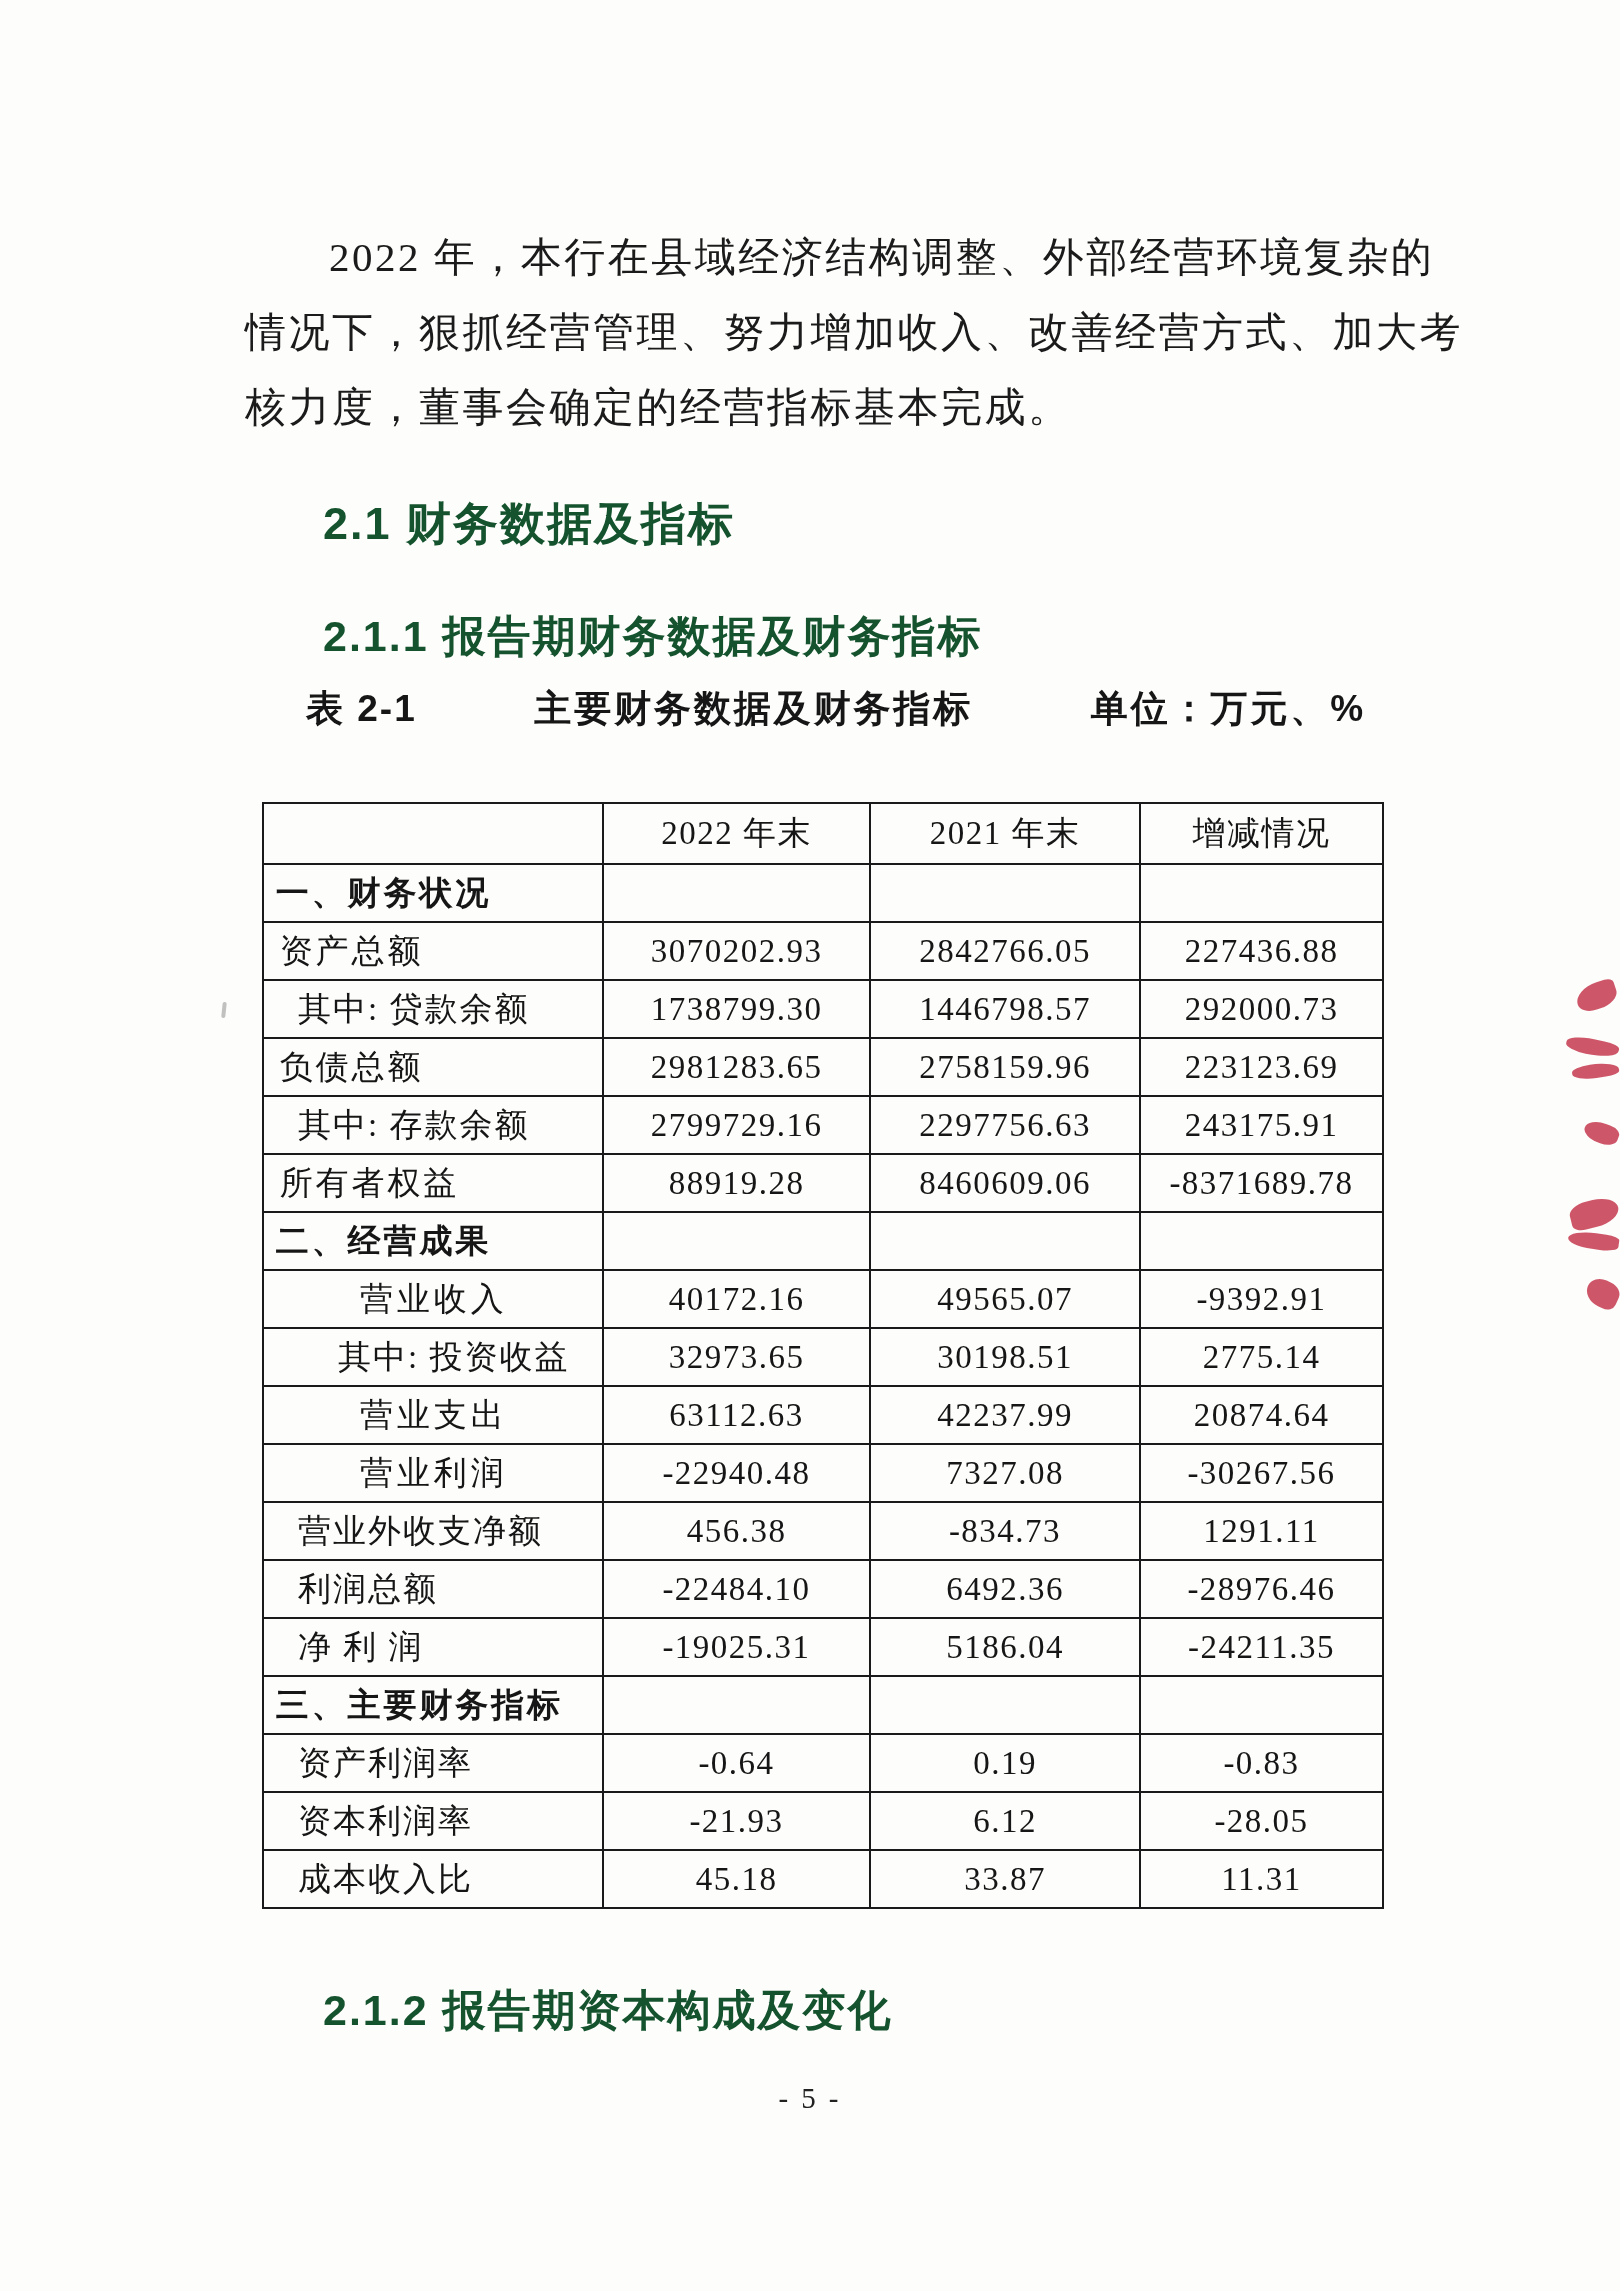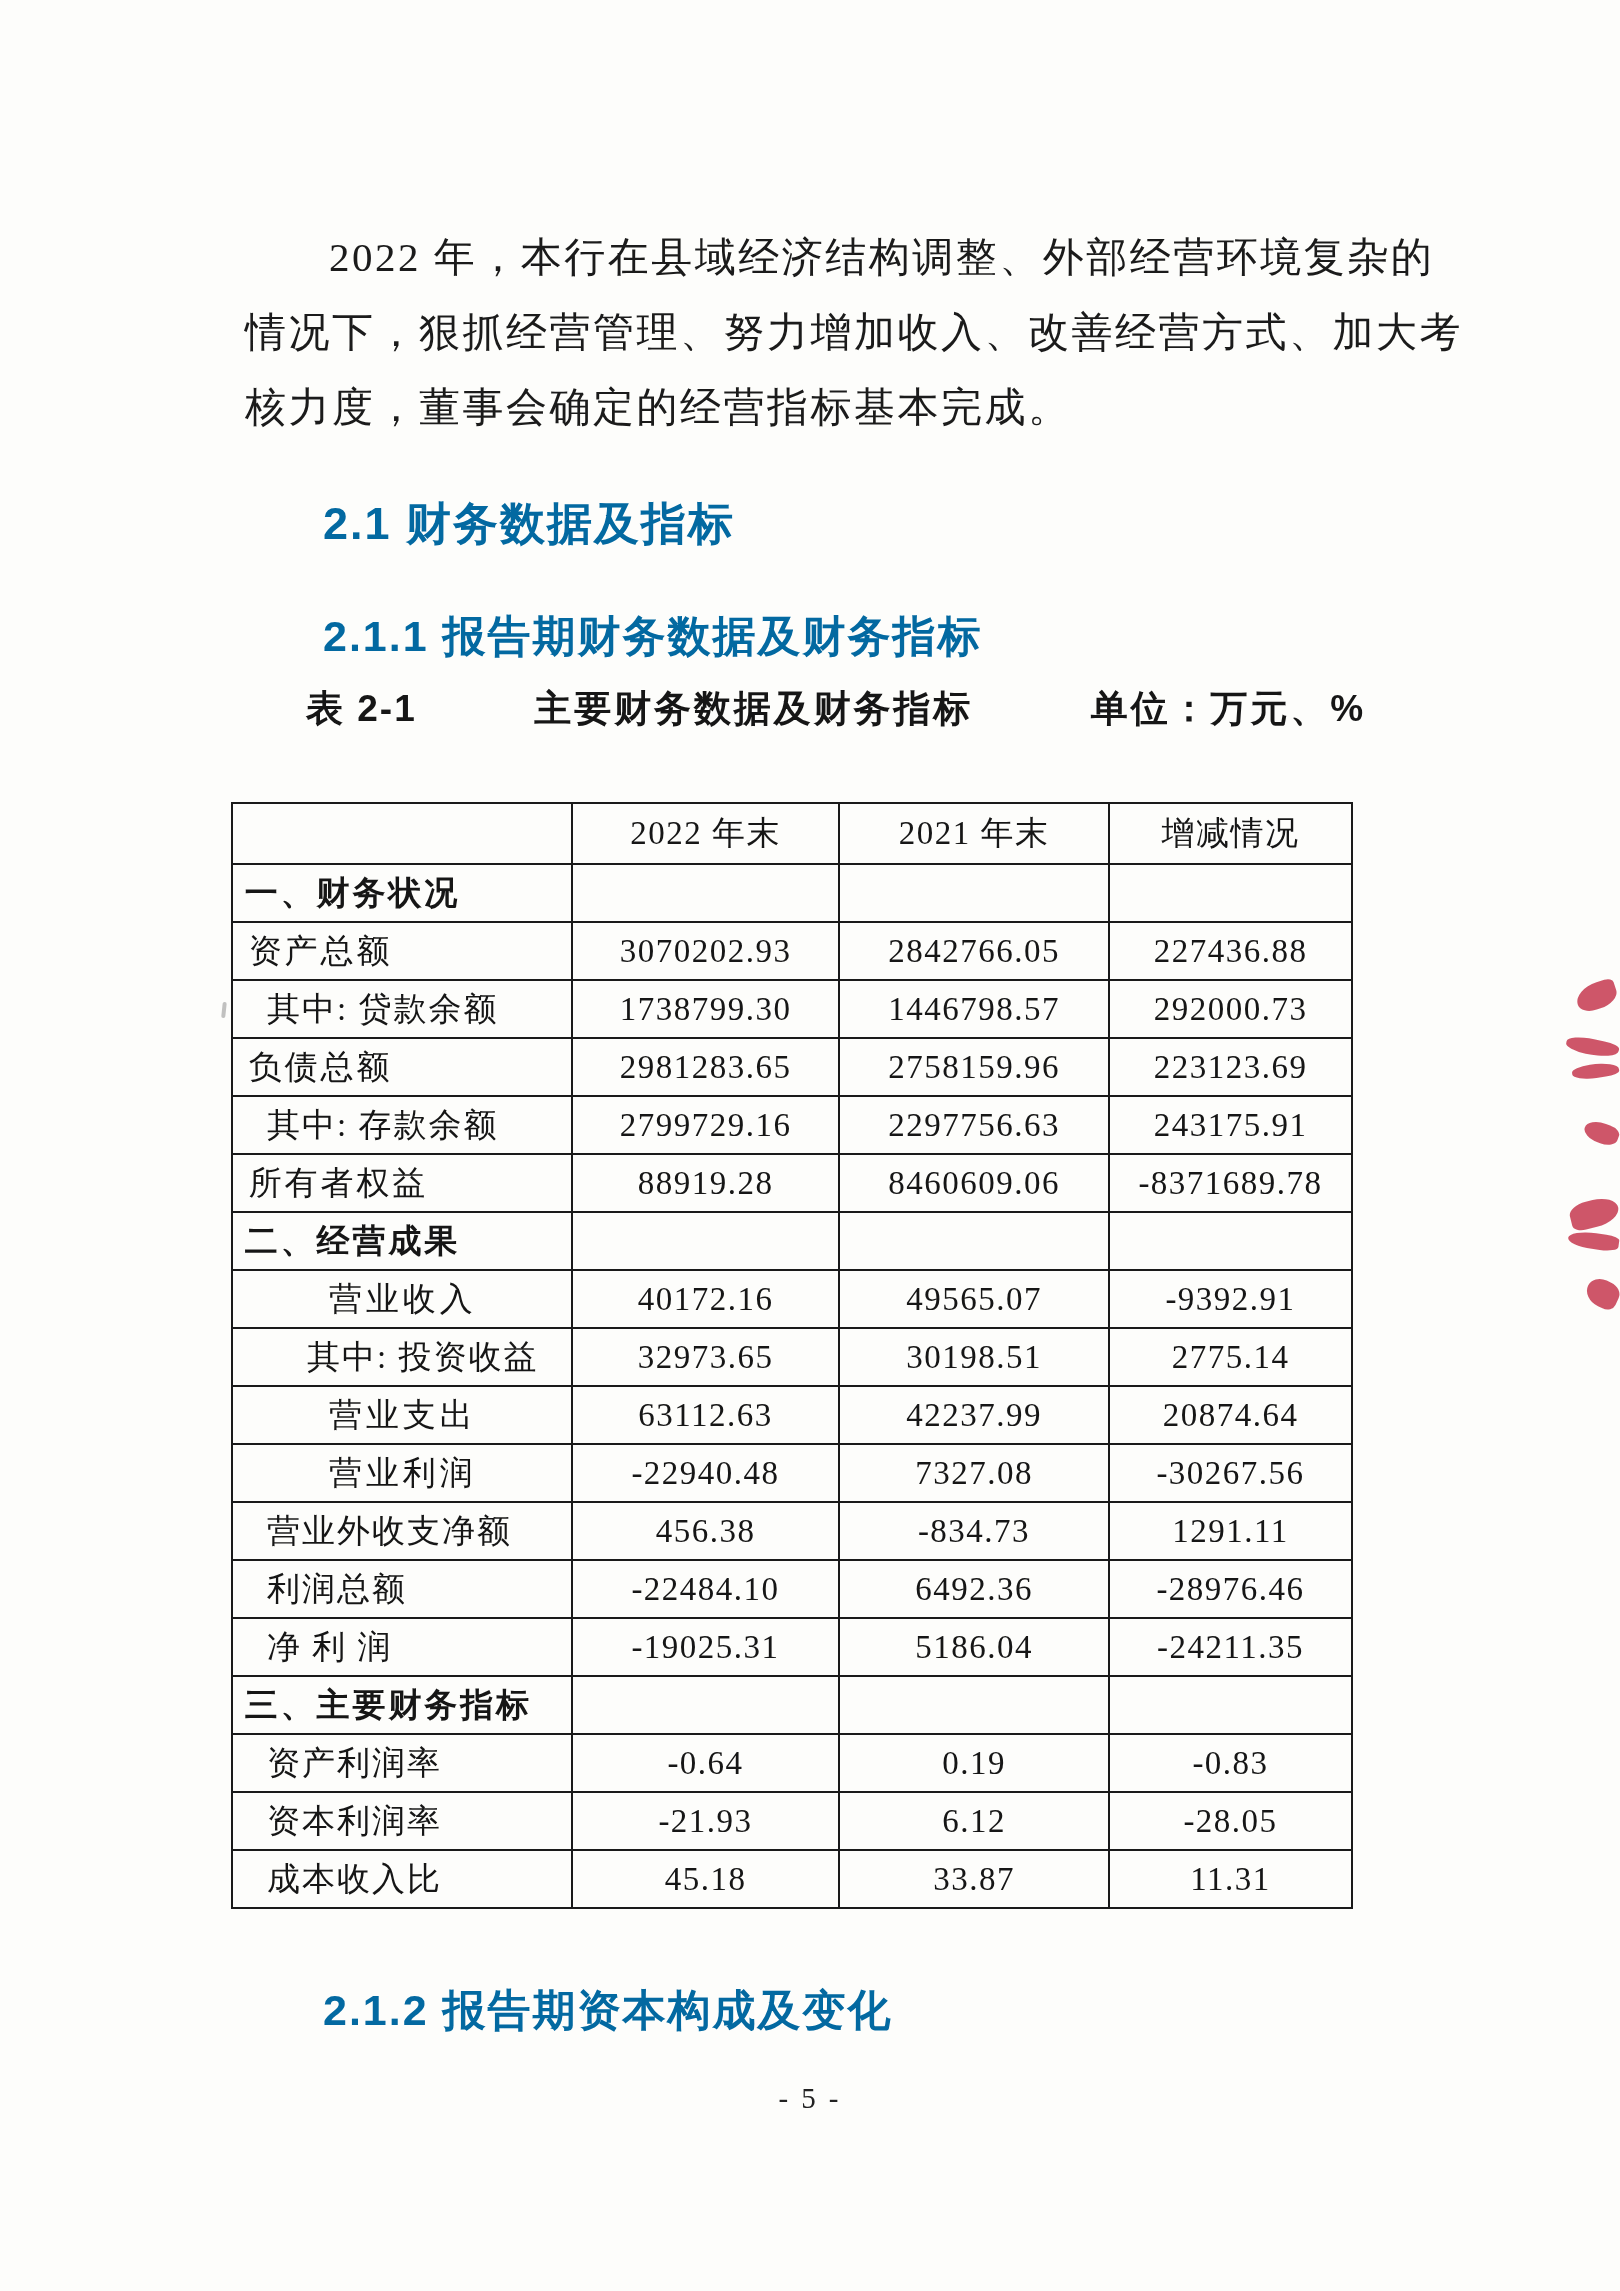--- a/index.html
+++ b/index.html
@@ -16,42 +16,42 @@
     position: absolute; left: 245px; top: 220px; width: 1186px;
     font-size: 41px; letter-spacing: 2.5px;
   }
   .pline { height: 75px; line-height: 75px; white-space: nowrap; }
   .pline.indent { text-indent: 84px; }
 
   
   .hsec {
     position: absolute; left: 323px;
     font-family: "Liberation Sans", "DejaVu Sans", sans-serif;
-    font-weight: 700; color: #0369a1;
+    font-weight: 700; color: #14532d;
     letter-spacing: 2px; white-space: nowrap;
   }
   .h21  { top: 494px; font-size: 45px; }
   .h211 { top: 608px; font-size: 43px; }
   .h212 { top: 1982px; font-size: 43px; }
 
   
   .caption {
     position: absolute; left: 247px; top: 684px; width: 1119px;
     display: flex; align-items: baseline;
     font-family: "Liberation Sans", "DejaVu Sans", sans-serif;
     font-weight: 700; font-size: 37px; color: #161616;
     letter-spacing: 2px; white-space: nowrap;
   }
   .cap-label { padding-left: 59px; }
   .cap-title { flex: 1; text-align: center; letter-spacing: 2.9px; }
   .cap-unit  { text-align: right; letter-spacing: 2.9px; }
 
   
   table.fin {
-    position: absolute; left: 231px; top: 802px;
+    position: absolute; left: 262px; top: 802px;
     width: 1119px;
     border-collapse: collapse;
     table-layout: fixed;
     font-size: 33px; color: #161616;
   }
   table.fin th, table.fin td {
     border: 2px solid #1a1a1a;
     padding: 0;
     height: 56px;
     text-align: center;

